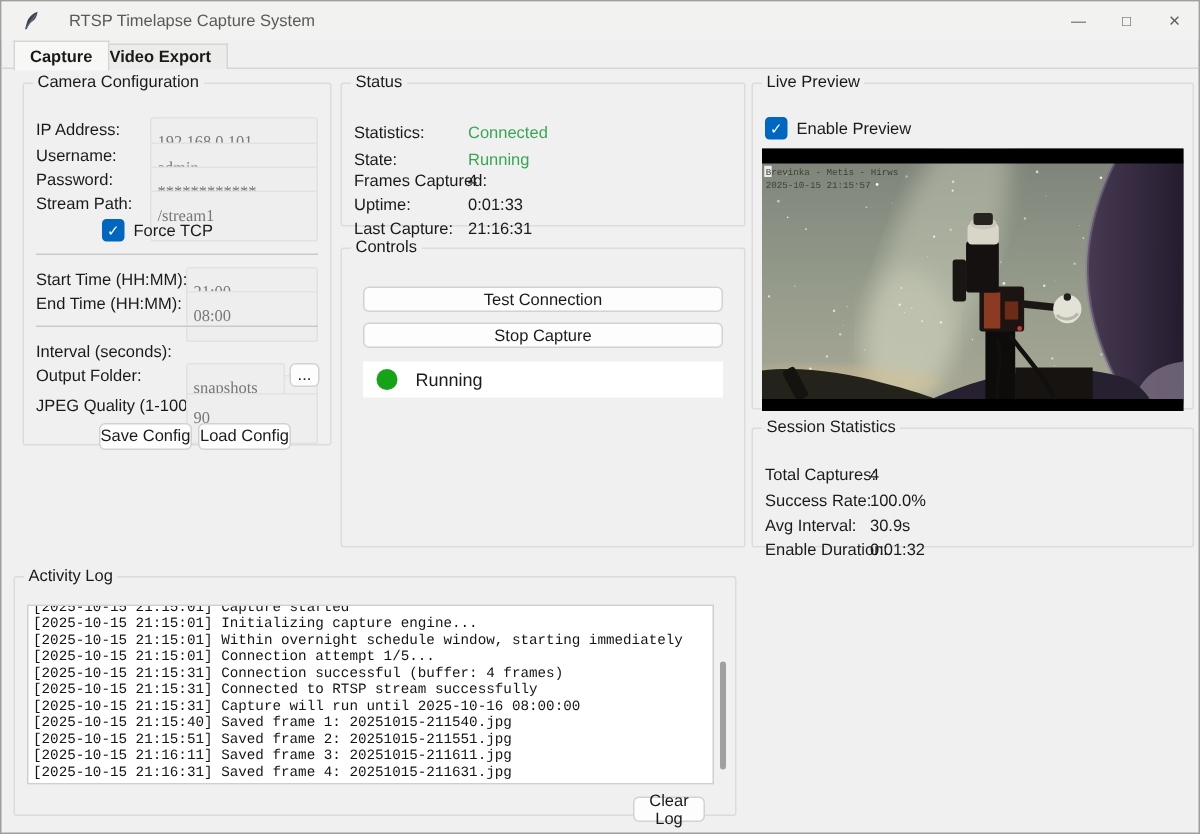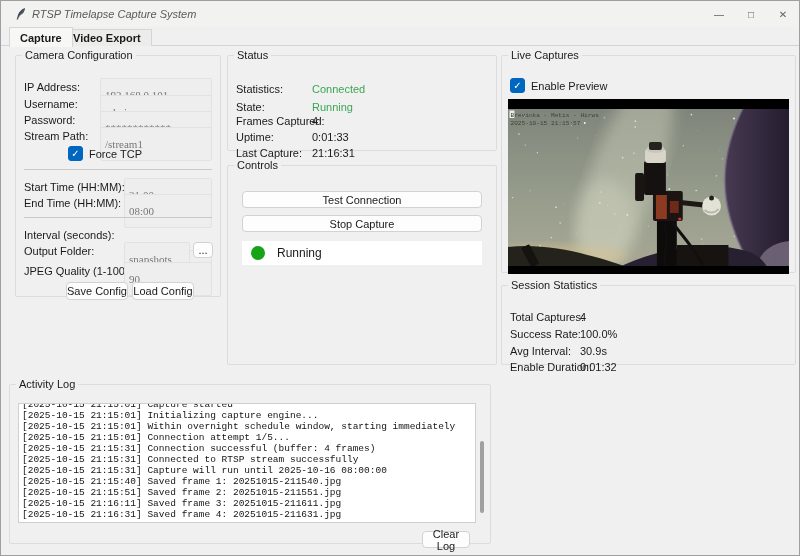--- a/index.html
+++ b/index.html
@@ -2,21 +2,21 @@
 <html style="--accent: #0067c0; --success: #3aa655; --indicator: #17a317;"><head>
 <meta charset="utf-8">
 <style>
   html,body{margin:0;padding:0;background:#8a8a8a;}
   .window{position:relative;width:800px;height:556px;background:#f0f0f0;
     border:1px solid #9f9f9f;box-sizing:border-box;overflow:hidden;
     font-family:"Liberation Sans",sans-serif;font-size:11px;color:#1a1a1a;}
   
   .titlebar{position:absolute;top:0;left:0;right:0;height:26px;display:flex;align-items:center;background:#f2f2f1;}
   .app-icon{margin-left:13px;width:14px;height:14px;flex:0 0 auto;}
-  .title-text{margin-left:4px;color:#5a5a5a;font-size:11px;font-style:italic;}
+  .title-text{margin-left:18px;color:#5a5a5a;font-size:11px;}
   .winbtns{margin-left:auto;display:flex;height:100%;}
   .winbtn{width:32px;display:flex;align-items:center;justify-content:center;color:#606060;font-size:10px;}
   
   .tabbar{position:absolute;top:26px;left:0;right:0;height:18px;border-bottom:1px solid #d5d5d5;}
   .tab{position:absolute;top:2px;height:16px;padding:0 10px;display:flex;align-items:center;
     background:#ececeb;border:1px solid #d5d5d5;border-bottom:none;color:#1a1a1a;font-weight:bold;}
   .tab.checked{top:0;height:19px;background:#f7f7f6;z-index:2;}
   .tab-capture{left:8px;}
   .tab-video{left:62px;border-left:none;}
   
@@ -129,21 +129,21 @@
     <legend>Controls</legend>
     <button class="btn" style="left:14px;top:20px;width:240px;height:17px;">Test Connection</button>
     <button class="btn" style="left:14px;top:44px;width:240px;height:17px;">Stop Capture</button>
     <div class="runbox">
       <span class="rundot"></span>
       <span class="runtext">Running</span>
     </div>
   </fieldset>
 
   <fieldset style="left:500px;top:48px;width:293px;height:222px;">
-    <legend>Live Captures</legend>
+    <legend>Live Preview</legend>
     <div class="checkrow" style="left:8px;top:17px;">
       <span class="cb checked"></span>
       <span>Enable Preview</span>
     </div>
     <div class="previewimg">
       <svg viewBox="0 0 283 175" width="281" height="175" preserveAspectRatio="none">
         <defs>
           <linearGradient id="sky" x1="0" y1="0" x2="0" y2="1">
             <stop offset="0%" stop-color="#7c8278"></stop>
             <stop offset="50%" stop-color="#949a8a"></stop>

